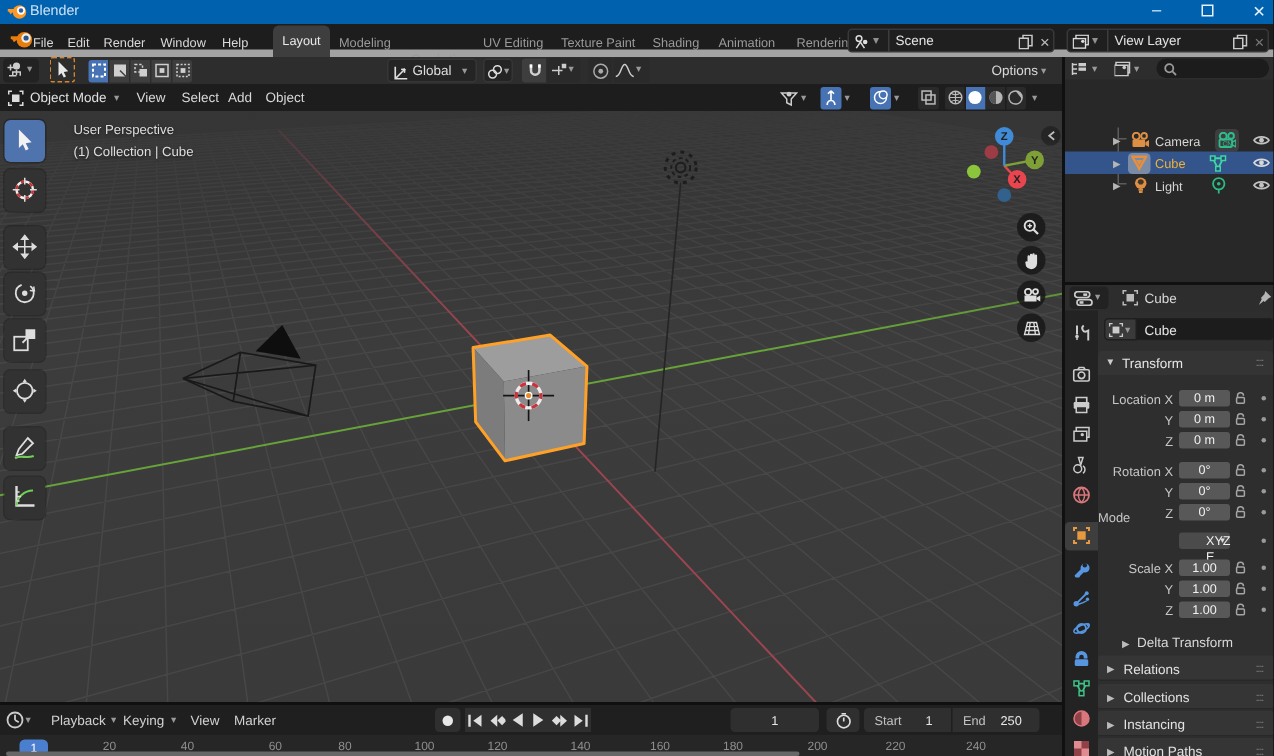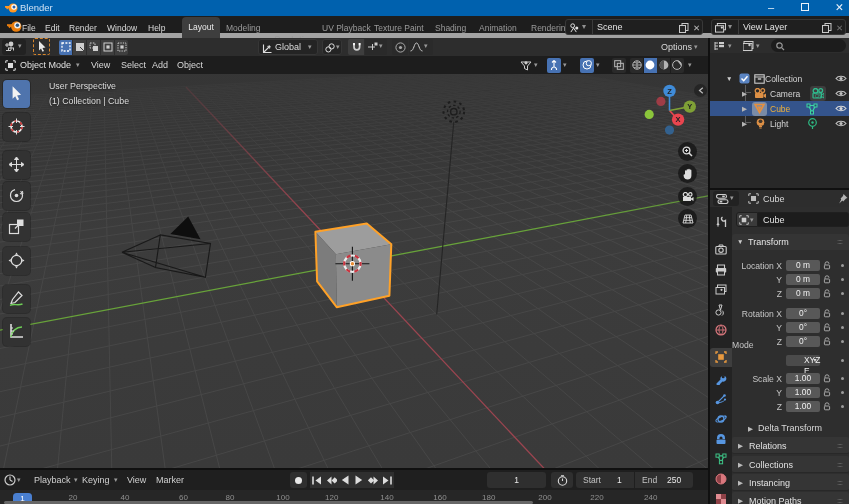--- a/index.html
+++ b/index.html
@@ -30,21 +30,21 @@
  <rect x="0" y="7" width="12" height="3.4" fill="#e87d0d"></rect>
 </svg>
       <span class="abs" style="left:22px;top:7px;color:#dadada;font-size:8.5px;white-space:nowrap">File</span>
       <span class="abs" style="left:45px;top:7px;color:#dadada;font-size:8.5px;white-space:nowrap">Edit</span>
       <span class="abs" style="left:69px;top:7px;color:#dadada;font-size:8.5px;white-space:nowrap">Render</span>
       <span class="abs" style="left:107px;top:7px;color:#dadada;font-size:8.5px;white-space:nowrap">Window</span>
       <span class="abs" style="left:148px;top:7px;color:#dadada;font-size:8.5px;white-space:nowrap">Help</span>
       <div class="abs" style="left:182px;top:1px;width:38px;height:21px;background:#3e3e3e;border-radius:4px 4px 0 0;color:#eaeaea;font-size:8.5px;text-align:center;line-height:21px">Layout</div>
       <span class="abs" style="left:226px;top:7px;color:#9b9b9b;font-size:8.5px;white-space:nowrap">Modeling</span>
       <span class="abs" style="left:274px;top:19px;color:#9b9b9b;font-size:10px;white-space:nowrap">Sculpting</span>
-      <span class="abs" style="left:322px;top:7px;color:#9b9b9b;font-size:8.5px;white-space:nowrap">UV Playback</span>
+      <span class="abs" style="left:322px;top:7px;color:#9b9b9b;font-size:8.5px;white-space:nowrap">UV Editing</span>
       <span class="abs" style="left:374px;top:7px;color:#9b9b9b;font-size:8.5px;white-space:nowrap">Texture Paint</span>
       <span class="abs" style="left:435px;top:7px;color:#9b9b9b;font-size:8.5px;white-space:nowrap">Shading</span>
       <span class="abs" style="left:479px;top:7px;color:#9b9b9b;font-size:8.5px;white-space:nowrap">Animation</span>
       <span class="abs" style="left:531px;top:7px;color:#9b9b9b;font-size:8.5px;white-space:nowrap">Rendering</span>
       <div class="abs" style="left:565px;top:3px;width:138px;height:16px;background:#1f1f1f;border:1px solid #383838;border-radius:3px">
 <svg class="abs" style="left:3px;top:3px" width="11" height="10" viewBox="0 0 12 11">
           <circle cx="4" cy="3" r="2.1" fill="none" stroke="#ddd" stroke-width="1.1"></circle>
           <circle cx="8.5" cy="5.5" r="1.7" fill="#ddd"></circle>
           <path d="M2 10 L5 5.5 L8 10" stroke="#ddd" stroke-width="1.1" fill="none"></path>
         </svg>
@@ -445,37 +445,20 @@
         <rect x="0" y="2.5" width="9" height="7" fill="#2d2d2d" stroke="#ccc"></rect>
         <circle cx="6.5" cy="4" r="1.2" fill="#ccc"></circle>
       </svg>
       <span class="abs" style="left:46px;top:3.5px;color:#999;font-size:7px">▾</span>
       <div class="abs" style="left:61px;top:1px;width:75px;height:13px;background:#1c1c1c;border-radius:7px">
         <svg class="abs" style="left:5px;top:2.5px" width="9" height="9">
           <circle cx="3.5" cy="3.5" r="2.7" fill="none" stroke="#999" stroke-width="1.2"></circle>
           <path d="M5.6 5.6 L8 8" stroke="#999" stroke-width="1.2"></path>
         </svg>
       </div>
-      <div class="abs" style="left:0;top:33px;width:139px;height:15px">
-        <span class="abs" style="left:16px;top:3.5px;color:#ccc;font-size:6.5px">▼</span>
-<svg class="abs" style="left:29px;top:2px" width="11" height="11">
-          <rect x="0.5" y="0.5" width="10" height="10" rx="2" fill="#5a84c2"></rect>
-          <path d="M2.5 5.5 L4.7 7.7 L8.5 3.3" fill="none" stroke="#fff" stroke-width="1.5"></path>
-        </svg>
-<svg class="abs" style="left:44px;top:2.5px" width="11" height="10" viewBox="0 0 11 10">
-          <rect x="0.8" y="0.8" width="9.4" height="8.4" fill="none" stroke="#ccc" stroke-width="1.1"></rect>
-          <path d="M0.8 3 H10.2" stroke="#ccc"></path>
-          <path d="M3.8 5 h3.4" stroke="#ccc" stroke-width="1.4"></path>
-        </svg>
-<span class="abs" style="left:55px;top:2.5px;color:#d6d6d6;font-size:8.5px">Collection</span>
-<svg class="abs" style="left:125px;top:2.5px" width="12" height="9" viewBox="0 0 12 9">
-          <path d="M1 4.5 C3 1.5 9 1.5 11 4.5 C9 7.5 3 7.5 1 4.5Z" fill="none" stroke="#c2c2c2" stroke-width="1.1"></path>
-          <circle cx="6" cy="4.5" r="1.6" fill="#c2c2c2"></circle>
-        </svg>
-      </div>
       <div class="abs" style="left:35px;top:47px;width:1px;height:37px;background:#5c5c5c"></div>
       <div class="abs" style="left:35px;top:54px;width:6px;height:1px;background:#5c5c5c"></div>
       <div class="abs" style="left:35px;top:69px;width:6px;height:1px;background:#5c5c5c"></div>
       <div class="abs" style="left:35px;top:84px;width:6px;height:1px;background:#5c5c5c"></div>
       <div class="abs" style="left:0;top:48px;width:139px;height:15px">
         <span class="abs" style="left:32px;top:3.5px;color:#b5b5b5;font-size:6.5px">▶</span>
 <svg class="abs" style="left:44px;top:2px" width="12" height="11" viewBox="0 0 12 11">
           <circle cx="3.5" cy="2.8" r="2.3" fill="none" stroke="#dd9045" stroke-width="1.3"></circle>
           <circle cx="8.7" cy="2.6" r="1.9" fill="none" stroke="#dd9045" stroke-width="1.3"></circle>
           <rect x="1" y="5" width="8.4" height="5" rx="0.8" fill="#dd9045"></rect>

